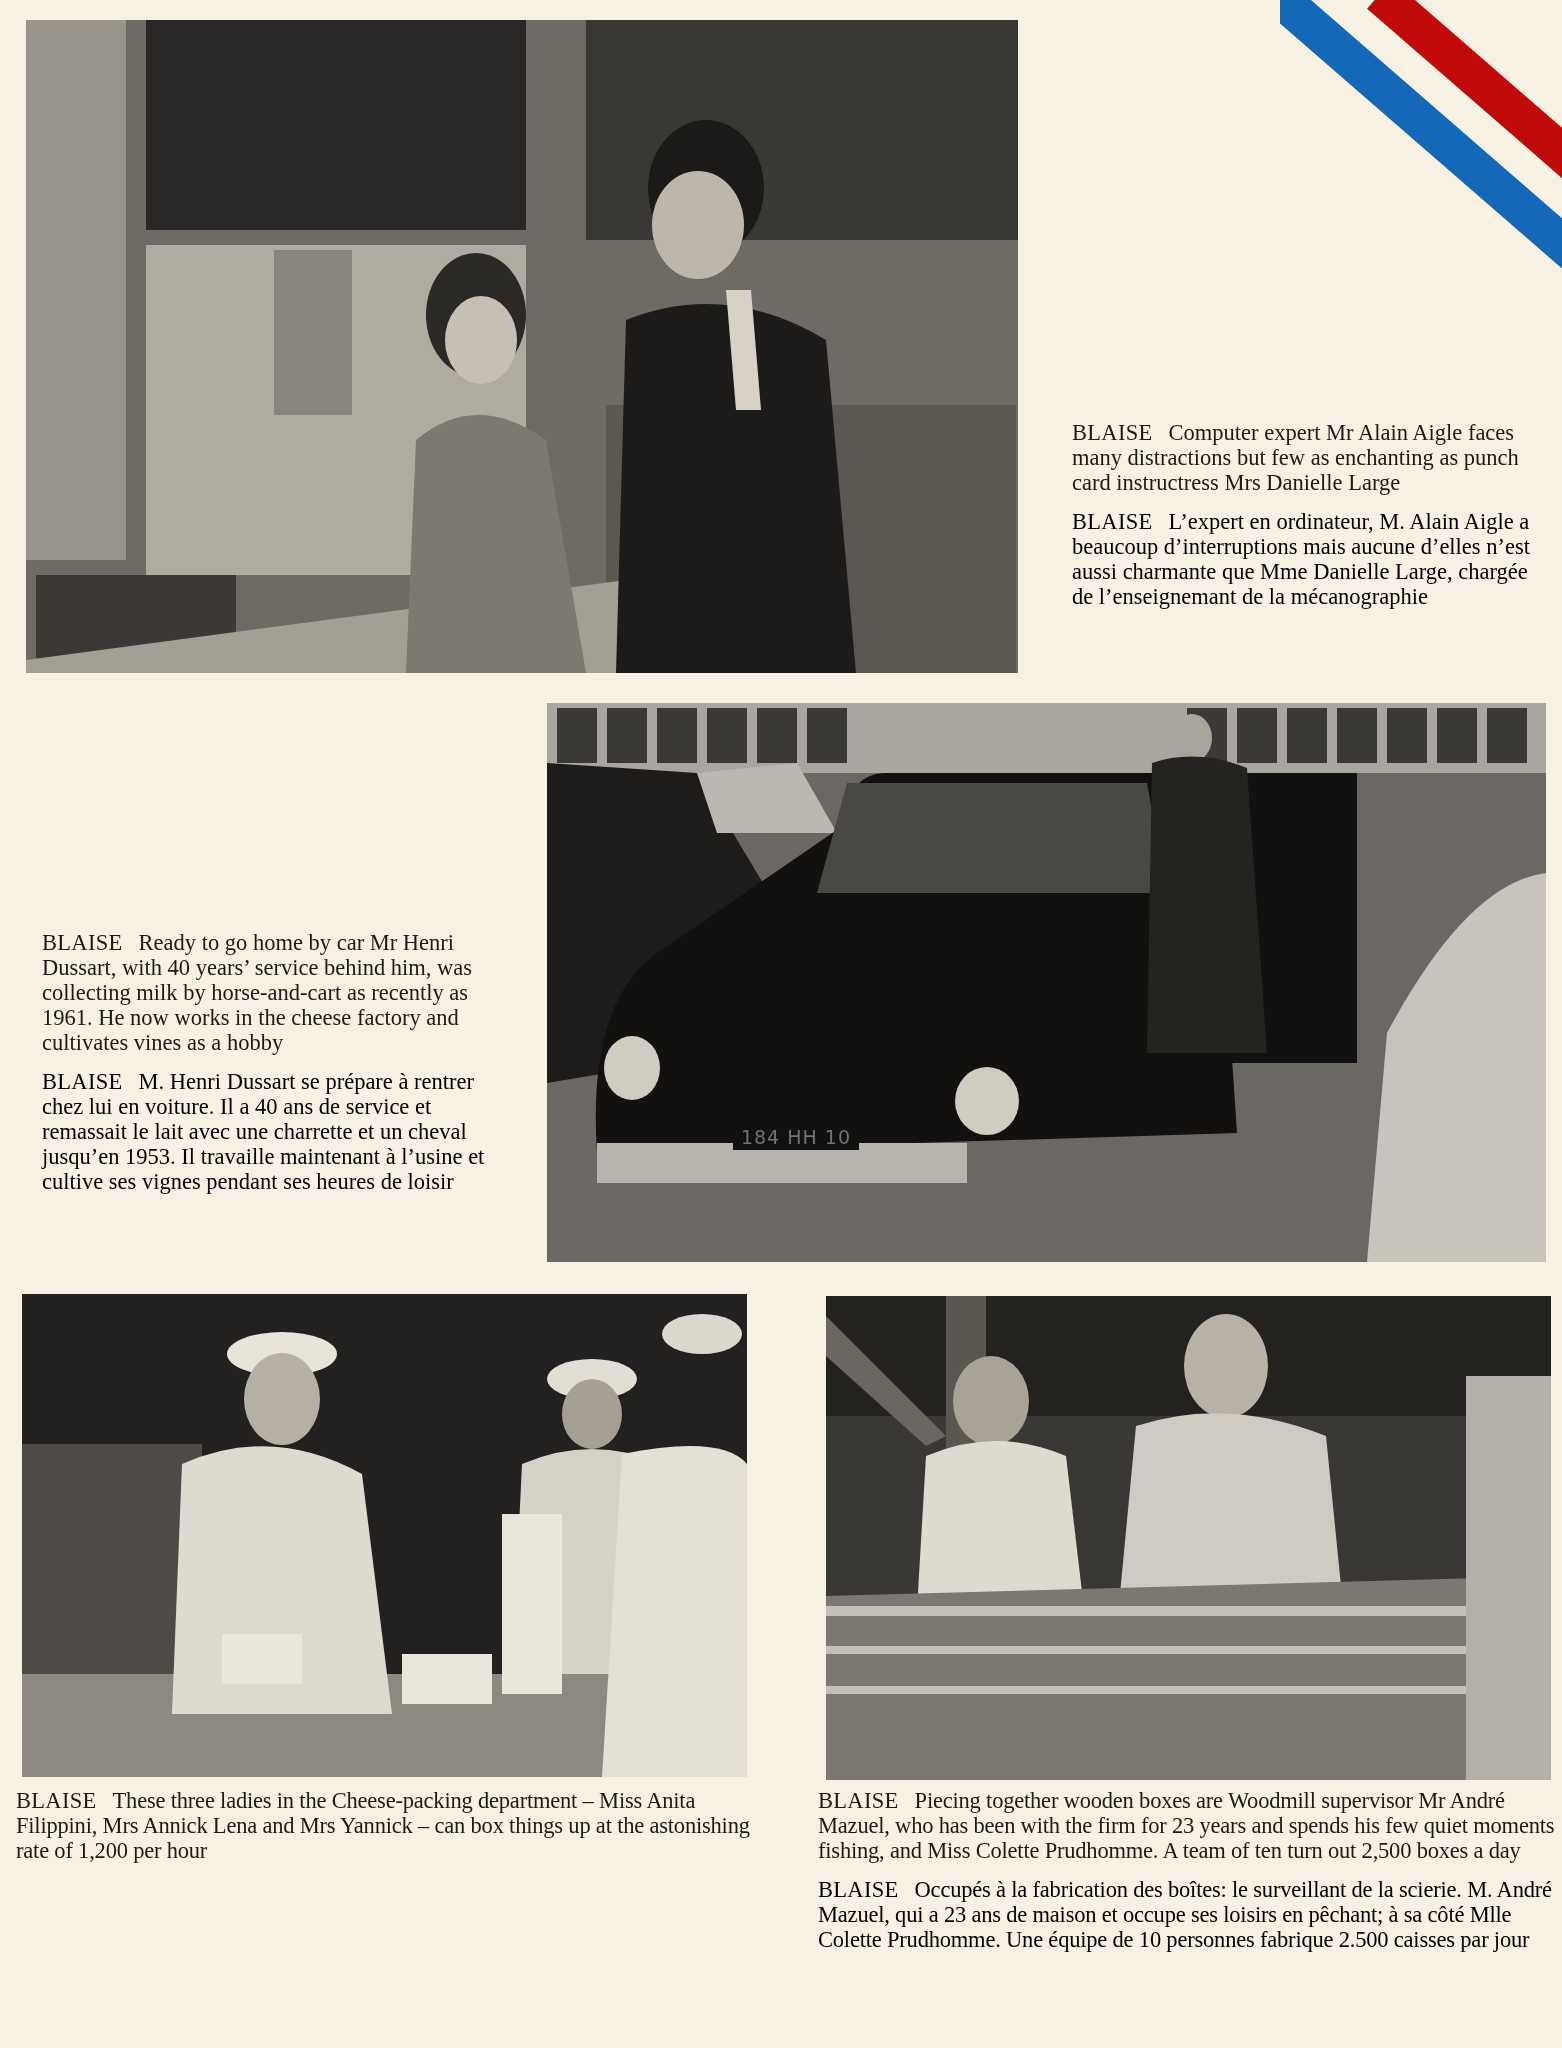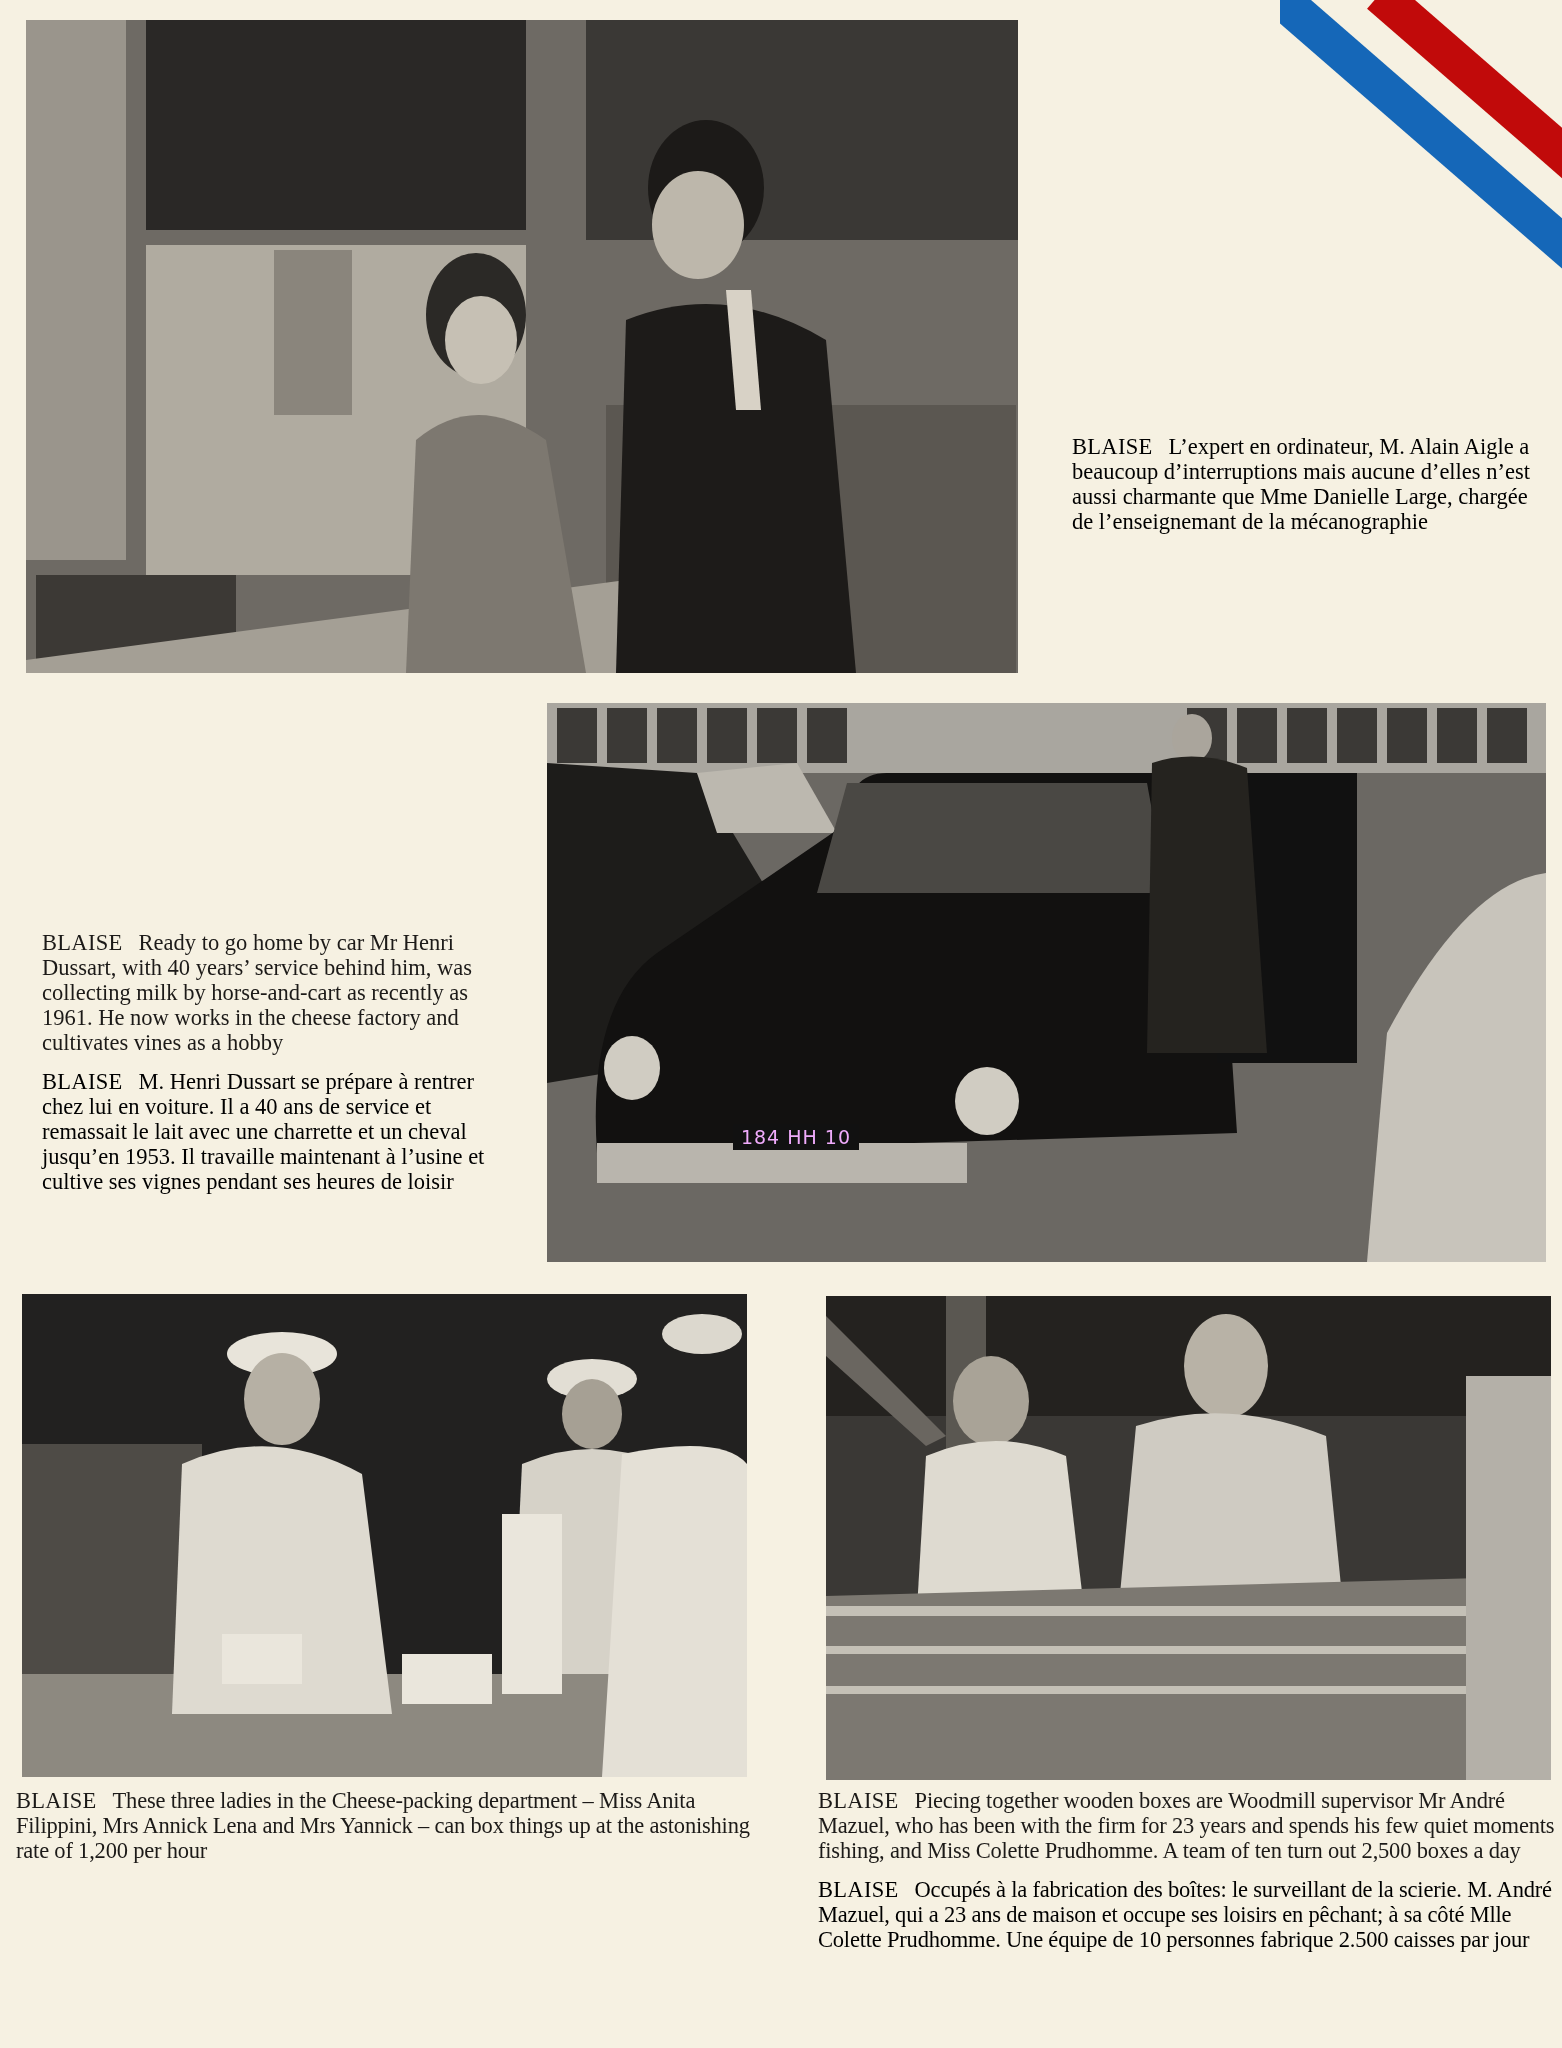--- a/index.html
+++ b/index.html
@@ -16,21 +16,21 @@
   }
   .photo svg { display: block; width: 100%; height: 100%; }
   .caption { position: absolute; font-size: 22.5px; line-height: 25px; }
   .caption p { margin: 0; }
   .en { color: #1c1a18; }
   .fr { color: #000000; margin-top: 14px !important; }
   .tag { letter-spacing: 0.3px; margin-right: 16px; }
   .cap-narrow { font-family: "Liberation Serif", serif; letter-spacing: -0.2px; }
   .plate {
     position: absolute; left: 733px; top: 1124px; width: 126px; height: 26px;
-    background: #111; color: #f0abfc; font-family: "DejaVu Sans", sans-serif; font-size: 19px;
+    background: #111; color: #737373; font-family: "DejaVu Sans", sans-serif; font-size: 19px;
     text-align: center; line-height: 26px; letter-spacing: 1px;
   }
 </style>
 </head>
 <body>
 
 <div class="stripes">
   <div class="stripe" style="background:#1567b8; left:8px; top:-20px;"></div>
   <div class="stripe" style="background:#c10a0a; left:112px; top:-20px;"></div>
 </div>
@@ -52,20 +52,21 @@
     <ellipse cx="455" cy="320" rx="36" ry="44" fill="#c6c0b4"></ellipse>
     <path d="M390 420 Q450 370 520 420 L560 653 L380 653 Z" fill="#7d7870"></path>
     <ellipse cx="680" cy="168" rx="58" ry="68" fill="#1c1a18"></ellipse>
     <ellipse cx="672" cy="205" rx="46" ry="54" fill="#bdb7ab"></ellipse>
     <path d="M600 300 Q700 260 800 320 L830 653 L590 653 Z" fill="#1d1b19"></path>
     <polygon points="700,270 725,270 735,390 710,390" fill="#d8d2c6"></polygon>
   </svg>
 </div>
 
 <div class="caption" style="left:1072px; top:420px; width:480px;">
+  <p class="en"><span class="tag">BLAISE</span><span>Computer expert Mr Alain Aigle faces many distractions but few as enchanting as punch card instructress Mrs Danielle Large</span></p>
   <p class="fr"><span class="tag">BLAISE</span><span>L’expert en ordinateur, M. Alain Aigle a beaucoup d’interruptions mais aucune d’elles n’est aussi charmante que Mme Danielle Large, chargée de l’enseignemant de la mécanographie</span></p>
 </div>
 
 <div class="photo" style="left:547px; top:703px; width:999px; height:559px;" title="Man standing by open door of a dark car in a parking lot">
   <svg viewBox="0 0 999 559" preserveAspectRatio="none">
     <rect width="999" height="559" fill="#5c5a56"></rect>
     <rect x="0" y="0" width="999" height="70" fill="#a9a69f"></rect>
     <g fill="#3b3936">
       <rect x="10" y="5" width="40" height="55"></rect>
         <rect x="60" y="5" width="40" height="55"></rect>

